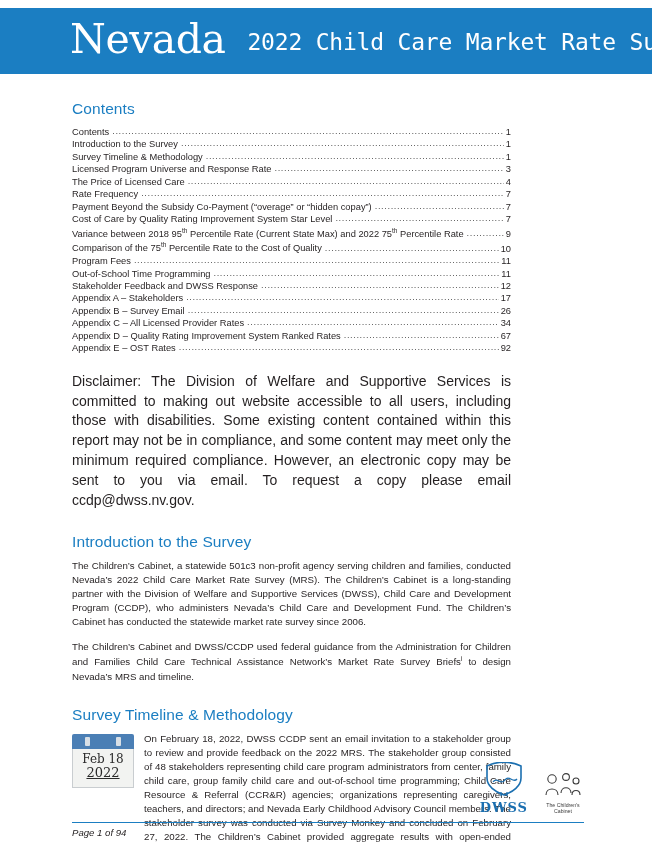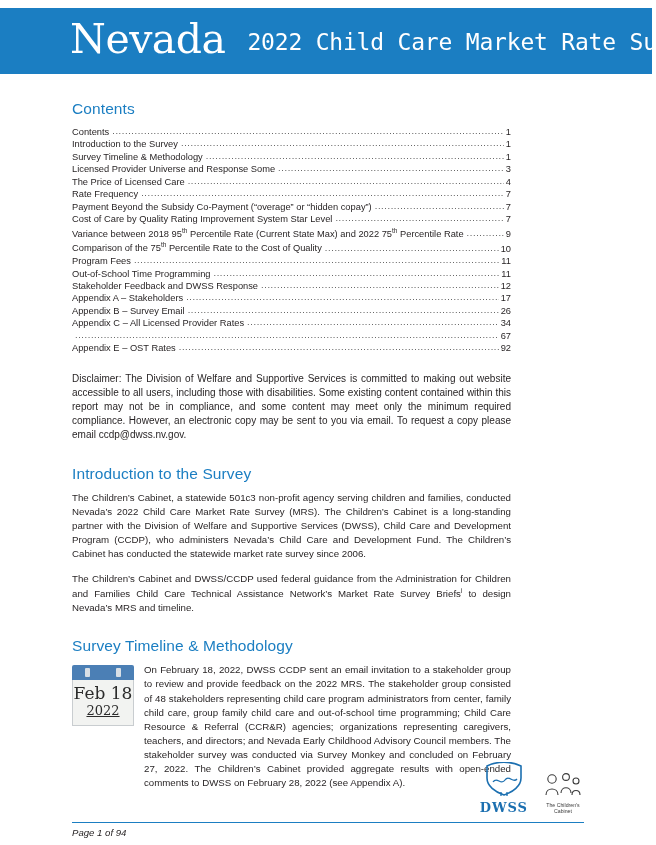--- a/index.html
+++ b/index.html
@@ -92,21 +92,21 @@
     letter-spacing: 0.6px;
     color: #555;
     position: relative;
     top: -1px;
   }
   .toc-page { flex: 0 0 auto; text-align: right; }
   sup.ord { font-size: 6.5px; vertical-align: super; }
 
   
   .disclaimer {
-    font-size: 10px;
+    font-size: 14px;
     line-height: 1.42;
     text-align: justify;
     margin-top: 18px;
     color: #231f20;
   }
 
   
   p.body {
     font-size: 9.7px;
     line-height: 1.45;
@@ -147,21 +147,21 @@
   }
   .stamp-top::before { left: 13px; }
   .stamp-top::after { right: 13px; }
   .stamp-body {
     background: #f2f3f1;
     border: 1px solid #c9cdd0;
     border-top: none;
     padding: 4px 0 6px 0;
     line-height: 1.15;
   }
-  .stamp-month { font-size: 17px; color: #2b2b2b; }
+  .stamp-month { font-size: 12px; color: #2b2b2b; }
   .stamp-year { font-size: 13px; color: #2b2b2b; text-decoration: underline; }
   .timeline-text {
     flex: 1 1 auto;
     font-size: 9.7px;
     line-height: 1.45;
     text-align: justify;
   }
 
   
   .footer {
@@ -224,21 +224,21 @@
       <span class="toc-page">1</span>
     </div>
 
     <div class="toc-entry">
       <span class="toc-label">Survey Timeline &amp; Methodology</span>
       <span class="toc-dots">............................................................................................................................................................</span>
       <span class="toc-page">1</span>
     </div>
 
     <div class="toc-entry">
-      <span class="toc-label">Licensed Provider Universe and Response Some</span>
+      <span class="toc-label">Licensed Program Universe and Response Rate</span>
       <span class="toc-dots">............................................................................................................................................................</span>
       <span class="toc-page">3</span>
     </div>
 
     <div class="toc-entry">
       <span class="toc-label">The Price of Licensed Care</span>
       <span class="toc-dots">............................................................................................................................................................</span>
       <span class="toc-page">4</span>
     </div>
 
@@ -302,20 +302,21 @@
       <span class="toc-page">26</span>
     </div>
 
     <div class="toc-entry">
       <span class="toc-label">Appendix C – All Licensed Provider Rates</span>
       <span class="toc-dots">............................................................................................................................................................</span>
       <span class="toc-page">34</span>
     </div>
 
     <div class="toc-entry">
+      <span class="toc-label">Appendix D – Quality Rating Improvement System Ranked Rates</span>
       <span class="toc-dots">............................................................................................................................................................</span>
       <span class="toc-page">67</span>
     </div>
 
     <div class="toc-entry">
       <span class="toc-label">Appendix E – OST Rates</span>
       <span class="toc-dots">............................................................................................................................................................</span>
       <span class="toc-page">92</span>
     </div>
 

